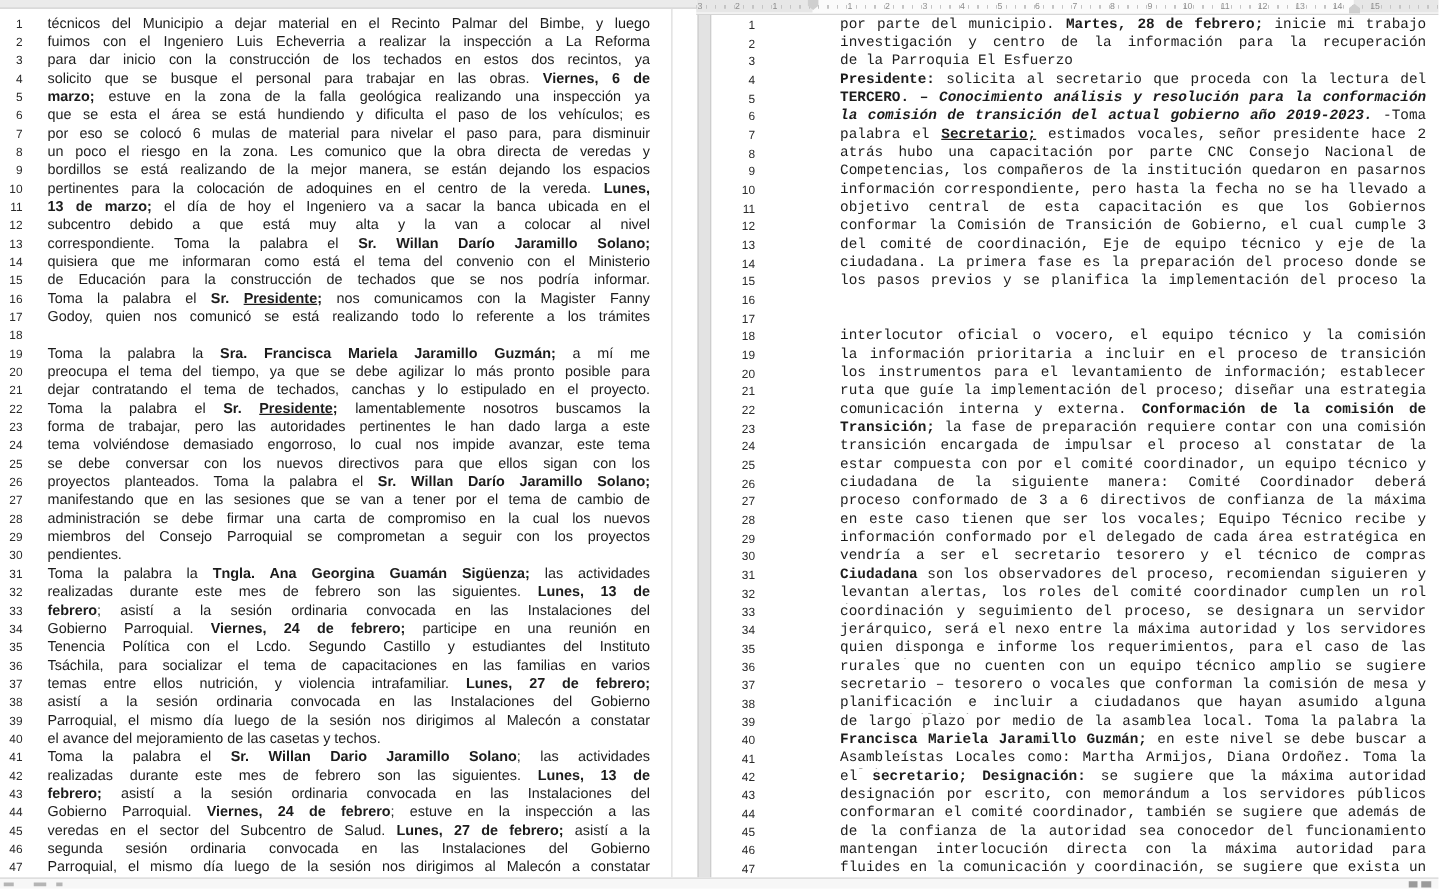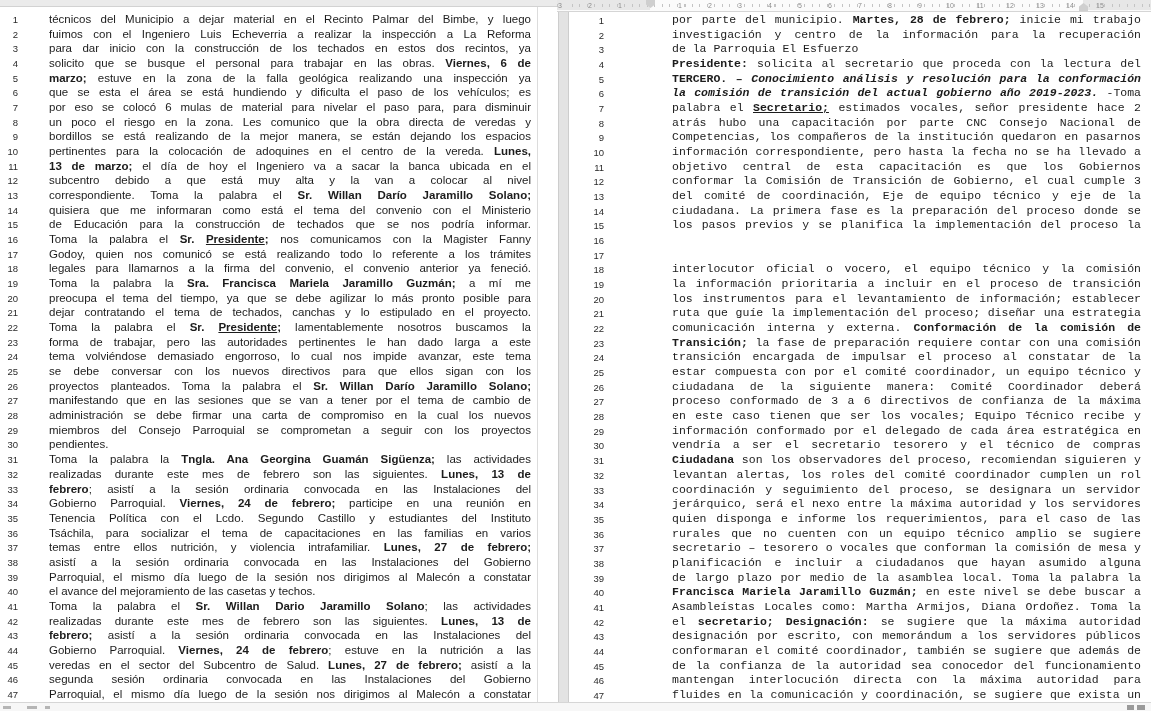--- a/index.html
+++ b/index.html
@@ -36,21 +36,21 @@
   .ln{position:absolute;top:2px;font-size:9.5px;color:#2a2a2a;text-align:right;}
   .lt{position:absolute;top:0;height:14.68px;overflow:hidden;line-height:14.5px;font-size:11.5px;
       text-align:justify;text-align-last:justify;}
   .lt.nj{text-align-last:left;}
   .rb{font-weight:bold;}
   .ri{font-style:italic;}
   .ru{text-decoration:underline;}
 
   .page-left{left:0;top:12px;width:537px;}
   .page-left .ln{left:0;width:18px;}
-  .page-left .lt{left:38px;width:482px;margin-left:11px;}
+  .page-left .lt{left:38px;width:482px;}
 
   .page-right{left:583px;top:13px;width:568px;}
   .page-right .ln{left:7px;width:14px;}
   .page-right .lt{left:89px;width:469px;font-family:Liberation Mono, monospace;}
 
   
   .status-strip{position:absolute;left:0;top:702px;width:1151px;height:9px;background:#f7f7f7;border-top:1px solid #d6d6d6;}
   .status-strip .m{position:absolute;background:#b5b5b5;}
   .status-strip .m1{left:3px;top:3px;width:8px;height:3px;}
   .status-strip .m2{left:27px;top:3px;width:10px;height:3px;}
@@ -129,21 +129,20 @@
       <div class="line">
         <span class="ln">16</span>
         <span class="lt"><span>Toma la palabra el </span><span class="rb">Sr. </span><span class="rb ru">Presidente</span><span class="rb">;</span><span> nos comunicamos con la Magister Fanny</span></span>
       </div>
       <div class="line">
         <span class="ln">17</span>
         <span class="lt"><span>Godoy, quien nos comunicó se está realizando todo lo referente a los trámites</span></span>
       </div>
       <div class="line">
         <span class="ln">18</span>
-        <span class="lt"><span>legales para llamarnos a la firma del convenio, el convenio anterior ya feneció.</span></span>
       </div>
       <div class="line">
         <span class="ln">19</span>
         <span class="lt"><span>Toma la palabra la </span><span class="rb">Sra. Francisca Mariela Jaramillo Guzmán;</span><span> a mí me</span></span>
       </div>
       <div class="line">
         <span class="ln">20</span>
         <span class="lt"><span>preocupa el tema del tiempo, ya que se debe agilizar lo más pronto posible para</span></span>
       </div>
       <div class="line">
@@ -233,21 +232,21 @@
       <div class="line">
         <span class="ln">42</span>
         <span class="lt"><span>realizadas durante este mes de febrero son las siguientes. </span><span class="rb">Lunes, 13 de</span></span>
       </div>
       <div class="line">
         <span class="ln">43</span>
         <span class="lt"><span class="rb">febrero;</span><span> asistí a la sesión ordinaria convocada en las Instalaciones del</span></span>
       </div>
       <div class="line">
         <span class="ln">44</span>
-        <span class="lt"><span>Gobierno Parroquial. </span><span class="rb">Viernes, 24 de febrero</span><span>; estuve en la nutrición a las</span></span>
+        <span class="lt"><span>Gobierno Parroquial. </span><span class="rb">Viernes, 24 de febrero</span><span>; estuve en la inspección a las</span></span>
       </div>
       <div class="line">
         <span class="ln">45</span>
         <span class="lt"><span>veredas en el sector del Subcentro de Salud. </span><span class="rb">Lunes, 27 de febrero;</span><span> asistí a la</span></span>
       </div>
       <div class="line">
         <span class="ln">46</span>
         <span class="lt"><span>segunda sesión ordinaria convocada en las Instalaciones del Gobierno</span></span>
       </div>
       <div class="line">

